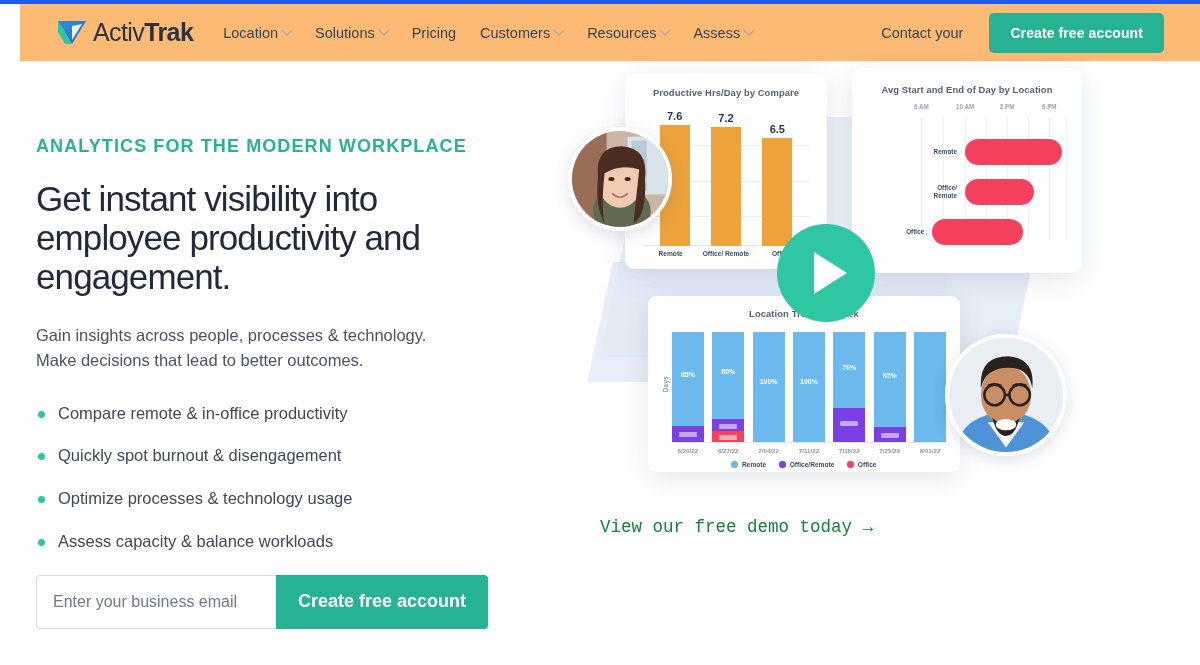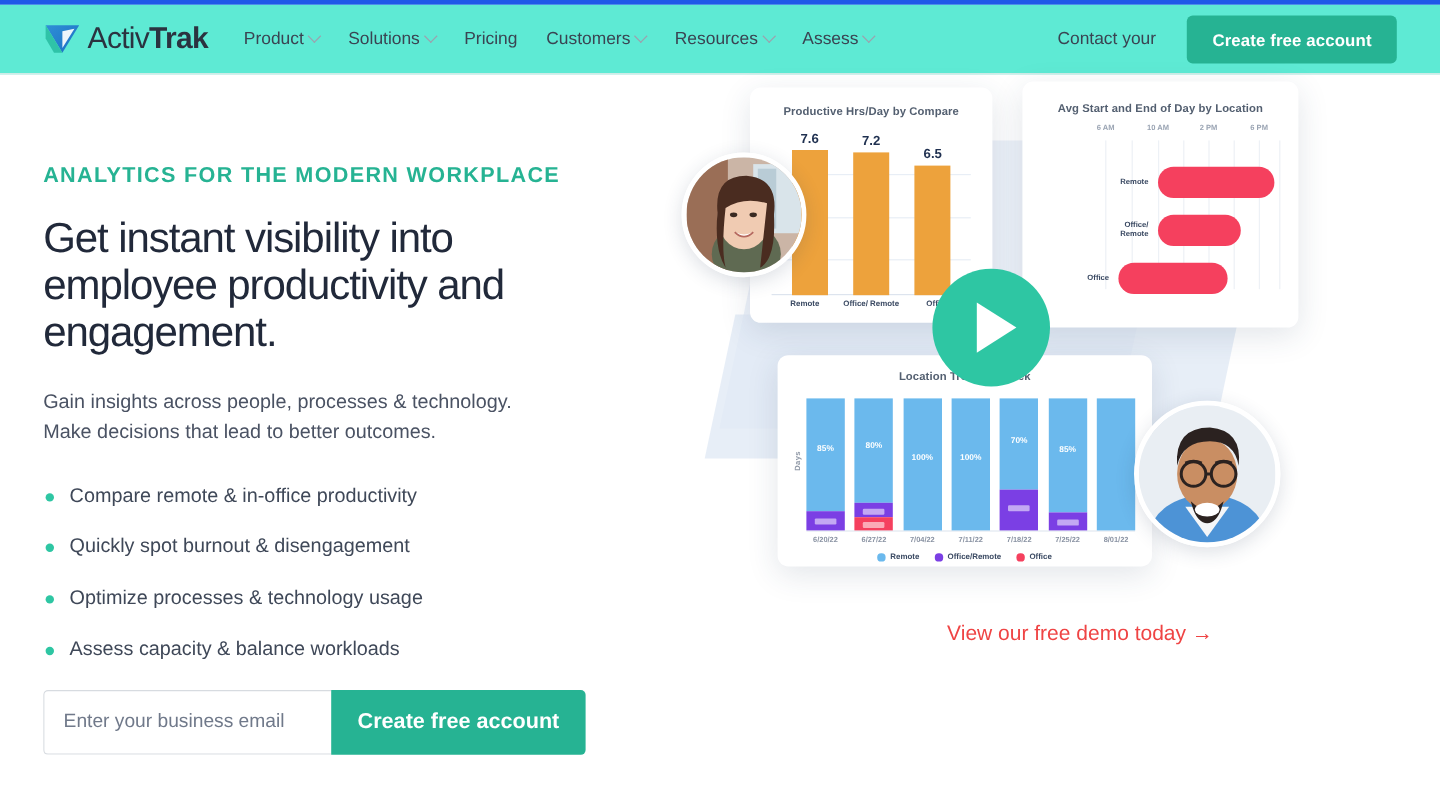--- a/index.html
+++ b/index.html
@@ -16,23 +16,24 @@
     height: 4px; width: 100%;
     background: #1f5ae8;
   }
 
   
   .header {
     height: 58px;
     display: flex;
     align-items: center;
     padding: 0 36px 0 36px;
-    background: #5eead4;
+    background: #fdba74;
     border-bottom: 1px solid #ececec;
     position: relative;
+    margin-left: 20px;
   }
   .logo { display: flex; align-items: center; gap: 5px; margin-right: 30px; }
   .logo-mark { width: 32px; height: 26px; display:block; }
   .logo-text {
     font-size: 25px;
     letter-spacing: -0.6px;
     color: #2b3340;
     font-family: "Liberation Sans", sans-serif;
   }
   .logo-text .b { font-weight: 700; }
@@ -304,26 +305,25 @@
     width: 0; height: 0;
     border-left: 33px solid #fff;
     border-top: 21px solid transparent;
     border-bottom: 21px solid transparent;
     margin-left: 9px;
   }
 
   .demo-link {
     position: absolute;
     left: 0; right: 0; top: 455px;
-    text-align: center;
     font-size: 17.5px;
-    color: #ef4444;
+    color: #15803d;
     text-decoration: none;
     cursor: pointer;
-    font-family: Liberation Sans, sans-serif;
+    font-family: Liberation Mono, monospace;
   }
 </style>
 </head>
 <body>
 
 <div class="top-strip"></div>
 
 <header class="header">
 
   <div class="logo">
@@ -336,21 +336,21 @@
       </defs>
       <polygon points="2,1 30,1 16,24" fill="url(#lg1)"></polygon>
       <polygon points="2,1 16,24 9,24 2,12" fill="#2fc3a8"></polygon>
       <polygon points="16,6 26,4 16,20" fill="#ffffff" opacity=".92"></polygon>
     </svg>
     <span class="logo-text"><span class="l">Activ</span><span class="b">Trak</span></span>
   </div>
 
   <nav class="nav">
     <div class="nav-item">
-      <span>Product</span>
+      <span>Location</span>
       <i class="chev"></i>
     </div>
     <div class="nav-item">
       <span>Solutions</span>
       <i class="chev"></i>
     </div>
     <div class="nav-item">
       <span>Pricing</span>
     </div>
     <div class="nav-item">

